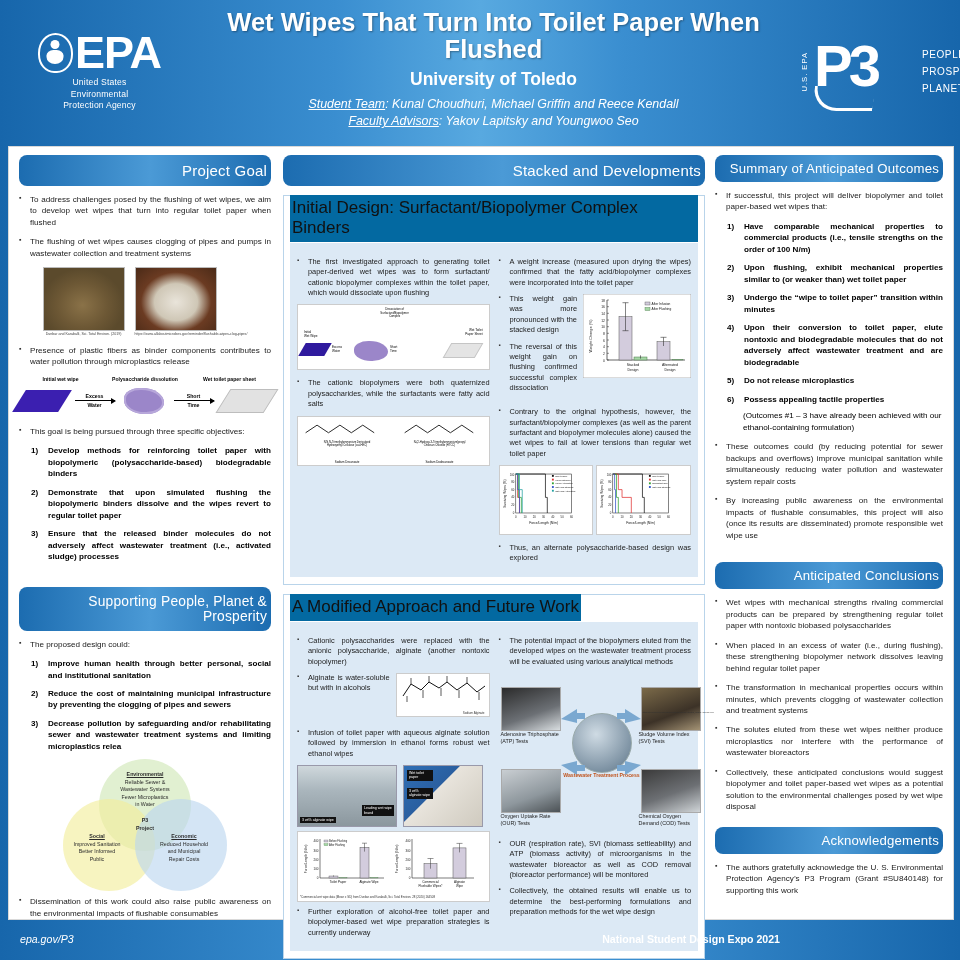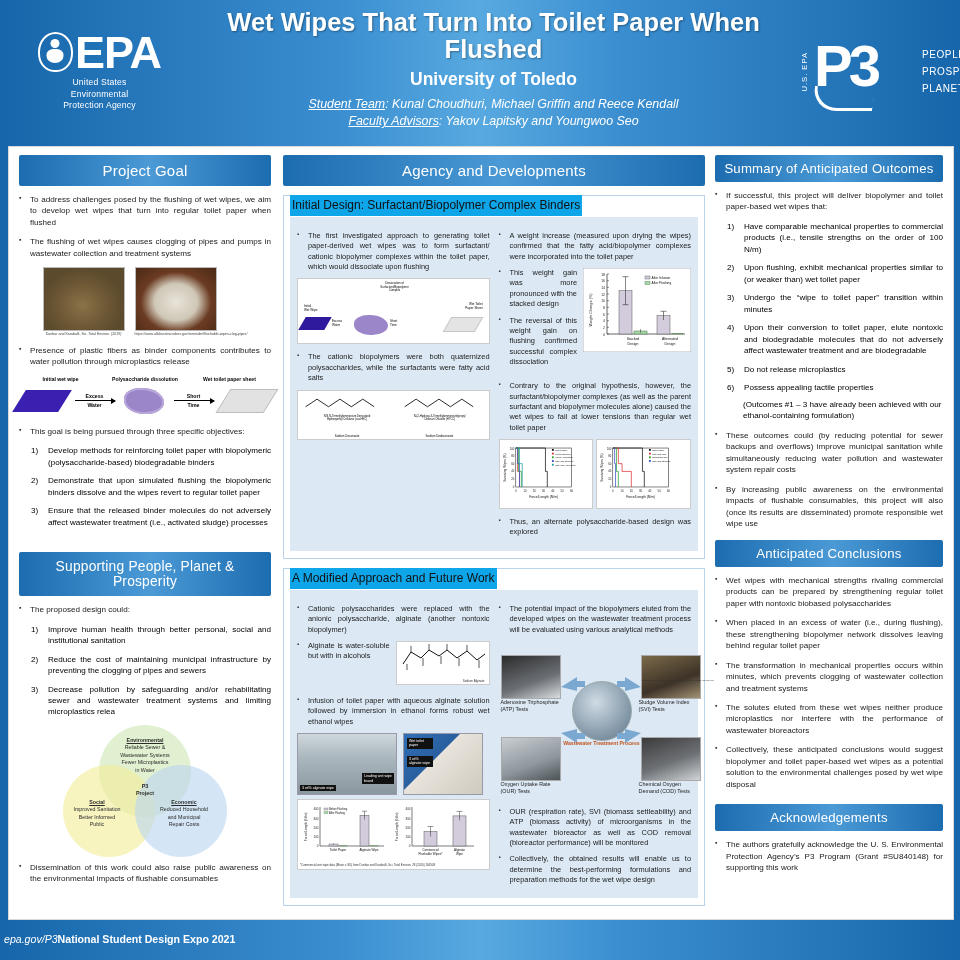--- a/index.html
+++ b/index.html
@@ -15,21 +15,21 @@
   }
   
   .header{
     position:relative;height:143px;width:960px;
     display:flex;align-items:center;
   }
   .epa-logo{
     width:175px;margin-left:12px;color:#fff;text-align:center;
     display:flex;flex-direction:column;align-items:center;justify-content:center;
   }
-  .epa-top{display:flex;align-items:flex-start;gap:2px;}
+  .epa-top{display:flex;align-items:center;gap:2px;}
   .epa-seal{
     width:31px;height:36px;border:2px solid #fff;border-radius:50% 50% 46% 46%;
     position:relative;flex:0 0 auto;
   }
   .epa-seal:before{
     content:"";position:absolute;left:50%;top:5px;transform:translateX(-50%);
     width:9px;height:9px;border-radius:50%;background:#fff;
   }
   .epa-seal:after{
     content:"";position:absolute;left:50%;top:15px;transform:translateX(-50%);
@@ -71,35 +71,35 @@
     background:#fff;border:1px solid #d9d9d9;
     display:flex;gap:0;
   }
   .col{box-sizing:border-box;}
   .col-left{width:270px;padding:8px 8px 0 10px;}
   .col-mid{width:430px;padding:8px 4px 0 4px;}
   .col-right{width:244px;padding:8px 10px 0 6px;}
 
   .bar{
     background:linear-gradient(90deg,#1c6cb0 0%,#4b9ad6 52%,#1c6cb0 100%);
-    color:#fff;text-align:center;font-size:15px;letter-spacing:.2px;
-    padding:7px 4px;border-radius:2px;
+    color:#fff;text-align:right;font-size:15px;letter-spacing:.2px;
+    padding:7px 4px;border-radius:8px;
   }
   .bar.small{font-size:13.2px;padding:6px 4px;}
   .bar.mid{font-size:13.8px;}
 
   ul.b{list-style:none;margin:8px 0 0 0;padding:0;}
   ul.b>li{
     position:relative;padding-left:11px;margin-bottom:8px;
     font-size:8.1px;line-height:1.42;color:#1a1a1a;text-align:justify;
   }
   ul.b>li:before{
     content:"\25AA";position:absolute;left:0;top:-1px;font-size:7px;color:#333;
   }
-  ol.n{list-style:none;margin:5px 0 0 0;padding:0 0 0 12px;counter-reset:num;}
+  ol.n{list-style:none;margin:5px 0 0 0;padding:0 0 0 12px;counter-reset:num;font-weight:bold;}
   ol.n>li{
     position:relative;padding-left:17px;margin-bottom:7px;
     font-size:8.1px;line-height:1.42;text-align:justify;counter-increment:num;
   }
   ol.n>li:before{
     content:counter(num) ")";position:absolute;left:0;top:0;font-size:8.1px;
   }
   .note{font-size:8.1px;line-height:1.42;margin:-2px 0 8px 28px;}
 
   
@@ -150,21 +150,21 @@
   .vt-soc{left:2px;top:74px;width:76px;}
   .vt-eco{left:86px;top:74px;width:82px;}
   .vt-p3{left:63px;top:58px;width:50px;font-weight:bold;font-size:5.6px;}
 
   
   .panel{
     border:1px solid #b9d4ea;margin-top:9px;padding:0 6px 7px;position:relative;
     background:#fff;
   }
   .panel-title{
-    font-size:12px;color:#111;padding:3px 2px 4px;background:#0ea5e9;
+    font-size:17px;color:#111;padding:3px 2px 4px;background:#0369a1;
     display:inline-block;position:relative;top:-1px;
   }
   .panel-body{background:#dce9f5;padding:6px 7px 7px;display:flex;gap:9px;}
   .half{flex:1;min-width:0;}
   .panel-body ul.b>li{font-size:7.4px;margin-bottom:6px;line-height:1.4;}
   .panel-body ul.b>li:before{font-size:6px;}
 
   .imgbox{background:#fff;border:1px solid #ccc;}
 
   
@@ -208,22 +208,22 @@
   }
   .wwd .t{position:absolute;font-size:5.4px;line-height:1.3;color:#222;}
   .wt1{left:2px;top:58px;width:62px;}
   .wt2{right:2px;top:58px;width:62px;}
   .wt3{left:2px;bottom:-2px;width:64px;}
   .wt4{right:2px;bottom:-2px;width:62px;}
 
   
   .footer{
     position:absolute;left:0;bottom:0;width:800px;height:42px;color:#fff;
-    display:flex;align-items:center;justify-content:flex-start;
-    padding:0 4px;box-sizing:border-box;font-size:10.6px;
+    display:flex;align-items:center;justify-content:space-between;
+    padding:0 20px;box-sizing:border-box;font-size:10.6px;
   }
   .footer .l{font-style:italic;}
   .footer .r{font-weight:bold;}
 </style>
 </head>
 <body>
 
 <div id="poster">
 
   <div class="header">
@@ -357,21 +357,21 @@
 Project</div>
       </div>
 
       <ul class="b" style="margin-top:5px">
         <li>Dissemination of this work could also raise public awareness on the environmental impacts of flushable consumables</li>
       </ul>
     </div>
 
     <div class="col col-mid">
 
-      <div class="bar">Agency and Developments</div>
+      <div class="bar">Stacked and Developments</div>
 
       <div class="panel">
         <div class="panel-title">Initial Design: Surfactant/Biopolymer Complex Binders</div>
         <div class="panel-body">
           <div class="half">
             <ul class="b">
               <li>The first investigated approach to generating toilet paper-derived wet wipes was to form surfactant/ cationic biopolymer complexes within the toilet paper, which would dissociate upon flushing</li>
             </ul>
 
             <div class="imgbox" style="height:64px;position:relative;margin:2px 0 5px">
@@ -670,20 +670,23 @@
                     <text x="40.5" y="49">Commercial</text>
                       <text x="40.5" y="53">Flushable Wipes*</text>
                     <text x="69.5" y="49">Alginate</text>
                       <text x="69.5" y="53">Wipe</text>
                   </g>
                 </svg>
               </div>
               <div style="font-size:2.9px;color:#333;margin-top:1px">*Commercial wet wipe data (Mean ± SD) from Dunbar and Karaballi, Sci. Total Environ. 28 (2020) 164508</div>
             </div>
 
+            <ul class="b" style="margin-top:5px">
+              <li>Further exploration of alcohol-free toilet paper and biopolymer-based wet wipe preparation strategies is currently underway</li>
+            </ul>
           </div>
 
           <div class="half">
             <ul class="b">
               <li>The potential impact of the biopolymers eluted from the developed wipes on the wastewater treatment process will be evaluated using various analytical methods</li>
             </ul>
 
             <div class="wwd">
               <div class="node n1"></div>
               <div class="node n2"></div>
@@ -732,21 +735,21 @@
         <li>Do not release microplastics</li>
         <li>Possess appealing tactile properties</li>
       </ol>
       <div class="note">(Outcomes #1 – 3 have already been achieved with our ethanol-containing formulation)</div>
 
       <ul class="b">
         <li>These outcomes could (by reducing potential for sewer backups and overflows) improve municipal sanitation while simultaneously reducing water pollution and wastewater system repair costs</li>
         <li>By increasing public awareness on the environmental impacts of flushable consumables, this project will also (once its results are disseminated) promote responsible wet wipe use</li>
       </ul>
 
-      <div class="bar small" style="margin-top:10px">Anticipated Conclusions</div>
+      <div class="bar small" style="margin-top:21px">Anticipated Conclusions</div>
 
       <ul class="b">
         <li>Wet wipes with mechanical strengths rivaling commercial products can be prepared by strengthening regular toilet paper with nontoxic biobased polysaccharides</li>
         <li>When placed in an excess of water (i.e., during flushing), these strengthening biopolymer network dissolves leaving behind regular toilet paper</li>
         <li>The transformation in mechanical properties occurs within minutes, which prevents clogging of wastewater collection and treatment systems</li>
         <li>The solutes eluted from these wet wipes neither produce microplastics nor interfere with the performance of wastewater bioreactors</li>
         <li>Collectively, these anticipated conclusions would suggest biopolymer and toilet paper-based wet wipes as a potential solution  to the environmental challenges posed by wet wipe disposal</li>
       </ul>
 
       <div class="bar small" style="margin-top:14px">Acknowledgements</div>

